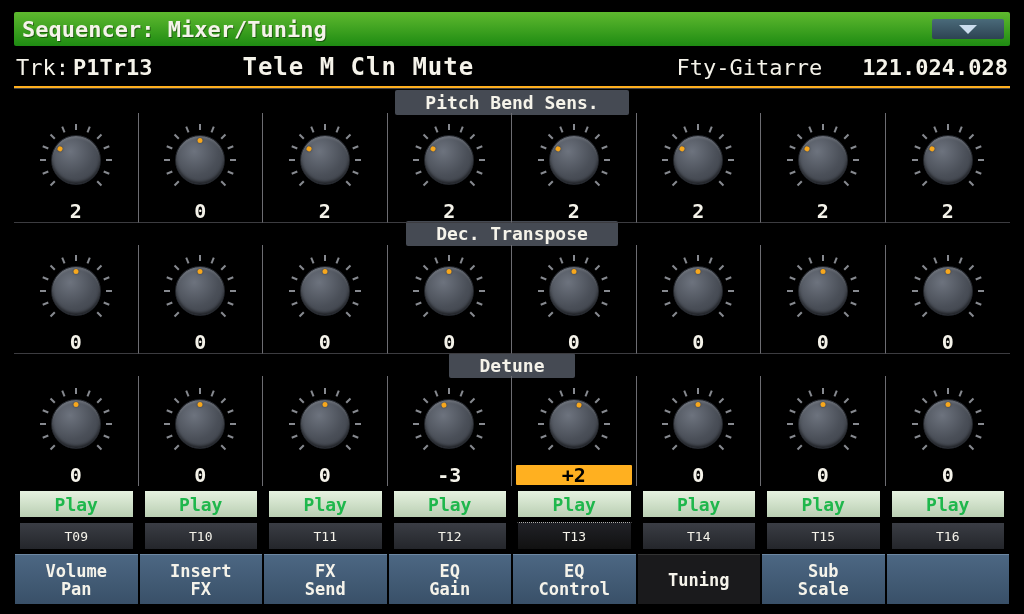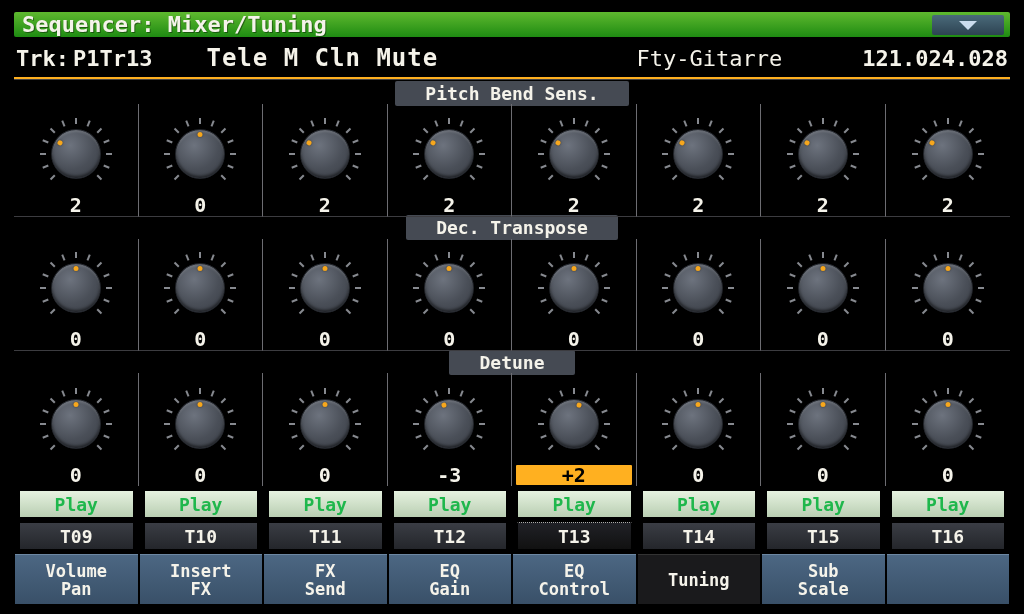--- a/index.html
+++ b/index.html
@@ -35,21 +35,21 @@
     height: 614px;
     margin: 0 auto;
     background: #000;
     overflow: hidden;
     display: flex;
     flex-direction: column;
     padding: 12px 14px 10px 14px;
   }
   
   .titlebar {
-    height: 25px;
+    height: 34px;
     display: flex;
     align-items: center;
     background: linear-gradient(to bottom, var(--green-title-1), var(--green-title-2));
     border-radius: 2px;
     padding: 0 8px;
     position: relative;
     color: var(--white);
     font-size: 22px;
     font-weight: bold;
     text-shadow: 1px 1px 0 #0006;
@@ -73,24 +73,24 @@
   .infobar {
     height: 40px;
     display: flex;
     align-items: center;
     border-bottom: 2px solid var(--orange);
     font-size: 22px;
     gap: 4px;
     padding: 0 2px;
     margin-top: 2px;
   }
-  .infobar .trk-label { color: var(--white); font-weight:bold; }
-  .infobar .trk-name { color: var(--white); font-weight:bold; }
+  .infobar .trk-label { color: var(--white); font-weight:normal; }
+  .infobar .trk-name { color: var(--white); font-weight:bold; margin-right: 36px; }
   .infobar .patch { color: var(--white); font-weight: bold; font-size: 24px; letter-spacing: 1px; flex: 0 0 auto; margin-left: 50px;}
-  .infobar .cat { color: var(--white); margin-left: auto; margin-right: 76px;}
+  .infobar .cat { color: var(--white); margin-left: auto; margin-right: 36px;}
   .infobar .num { color: var(--white); font-weight:bold; }
 
   
   .grid {
     flex: 1 1 auto;
     display: flex;
     flex-direction: column;
     position: relative;
     border-top: 1px solid #444;
     padding-top: 2px;
@@ -189,22 +189,22 @@
     font-size: 18px;
     font-weight: bold;
     display:flex; align-items:center; justify-content:center;
     border: 1px solid #000;
     border-radius: 1px;
   }
   .track-btn {
     margin: 2px 5px 2px 5px;
     background: linear-gradient(to bottom,#3a3d44,#24262b);
     color: var(--white);
-    font-size: 18px;
-    font-weight:bold;
+    font-size: 13px;
+    font-weight:normal;
     display:flex; align-items:center; justify-content:center;
     border: 1px solid #000;
     border-radius: 1px;
   }
   .track-btn.sel {
     background: linear-gradient(to bottom,#202126,#111);
     border-top: 1px dotted #aaa;
     color: var(--white);
   }
 

